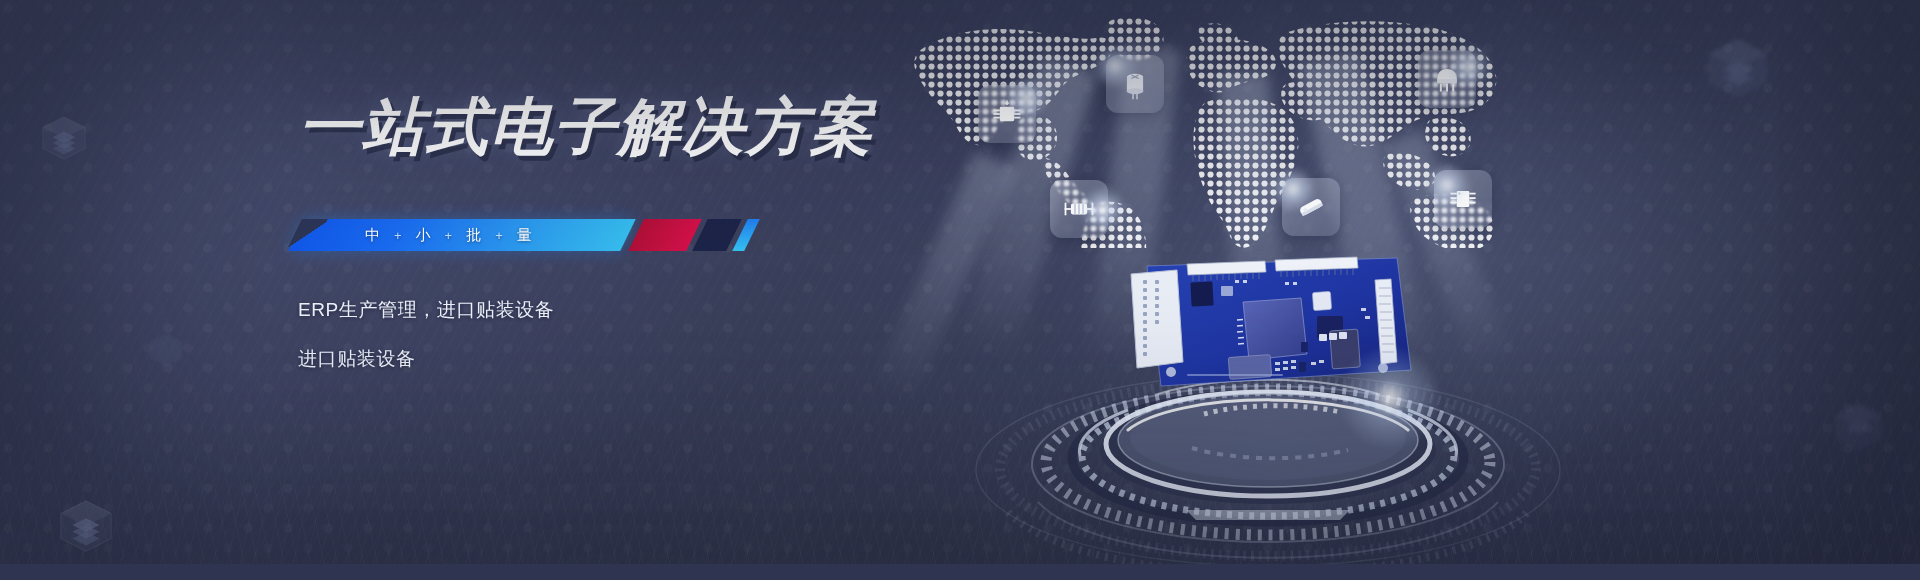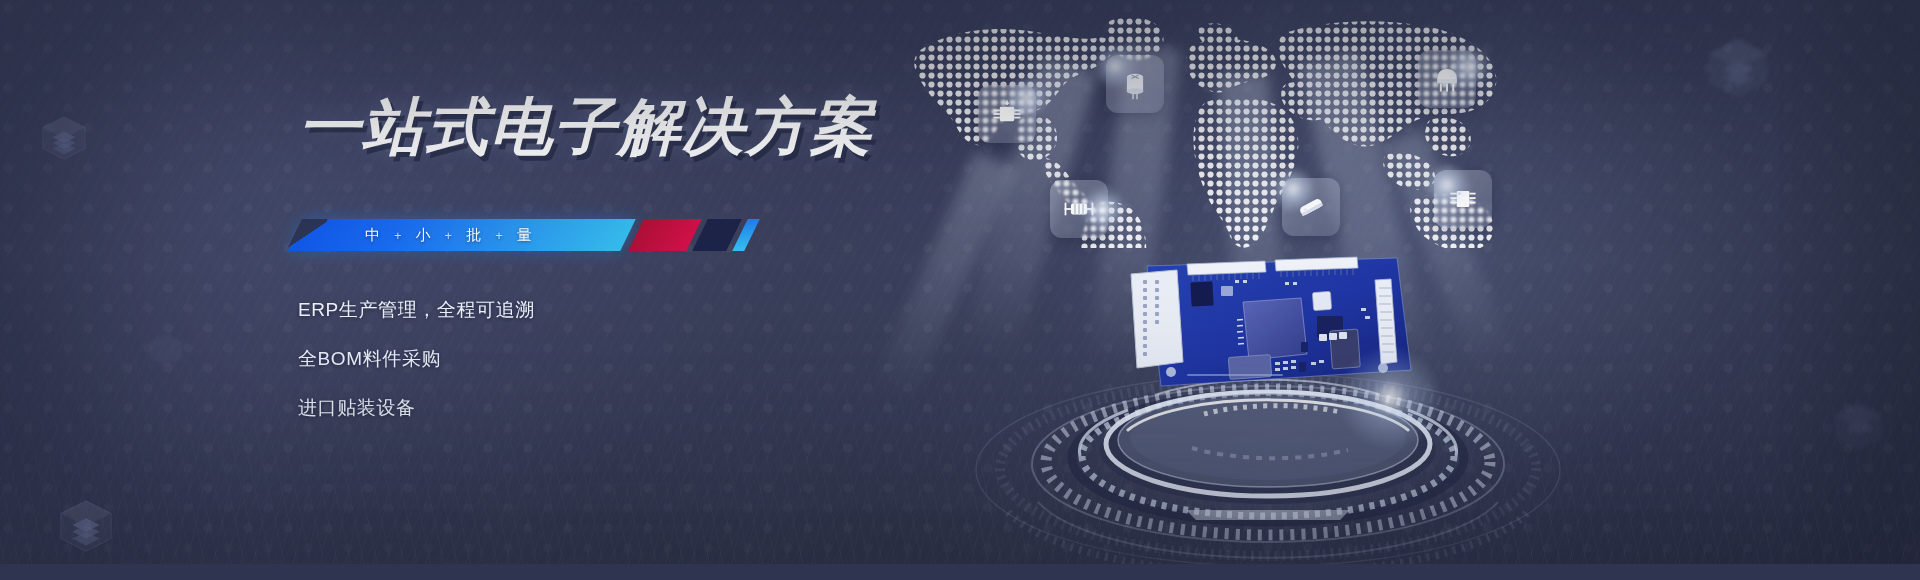--- a/index.html
+++ b/index.html
@@ -499,20 +499,19 @@
         <span class="p">+</span>
         <span class="w">小</span>
         <span class="p">+</span>
         <span class="w">批</span>
         <span class="p">+</span>
         <span class="w">量</span>
       </div>
     </div>
 
     <div class="bullets">
-      <div class="bullet">ERP生产管理，全程可追溯</div>
-      <div class="bullet">全BOM料件采购</div>
+      <div class="bullet">ERP生产管理，进口贴装设备</div>
       <div class="bullet">进口贴装设备</div>
     </div>
   </div>
 
   <div class="vig"></div>
 </div>
 
 </body></html>

